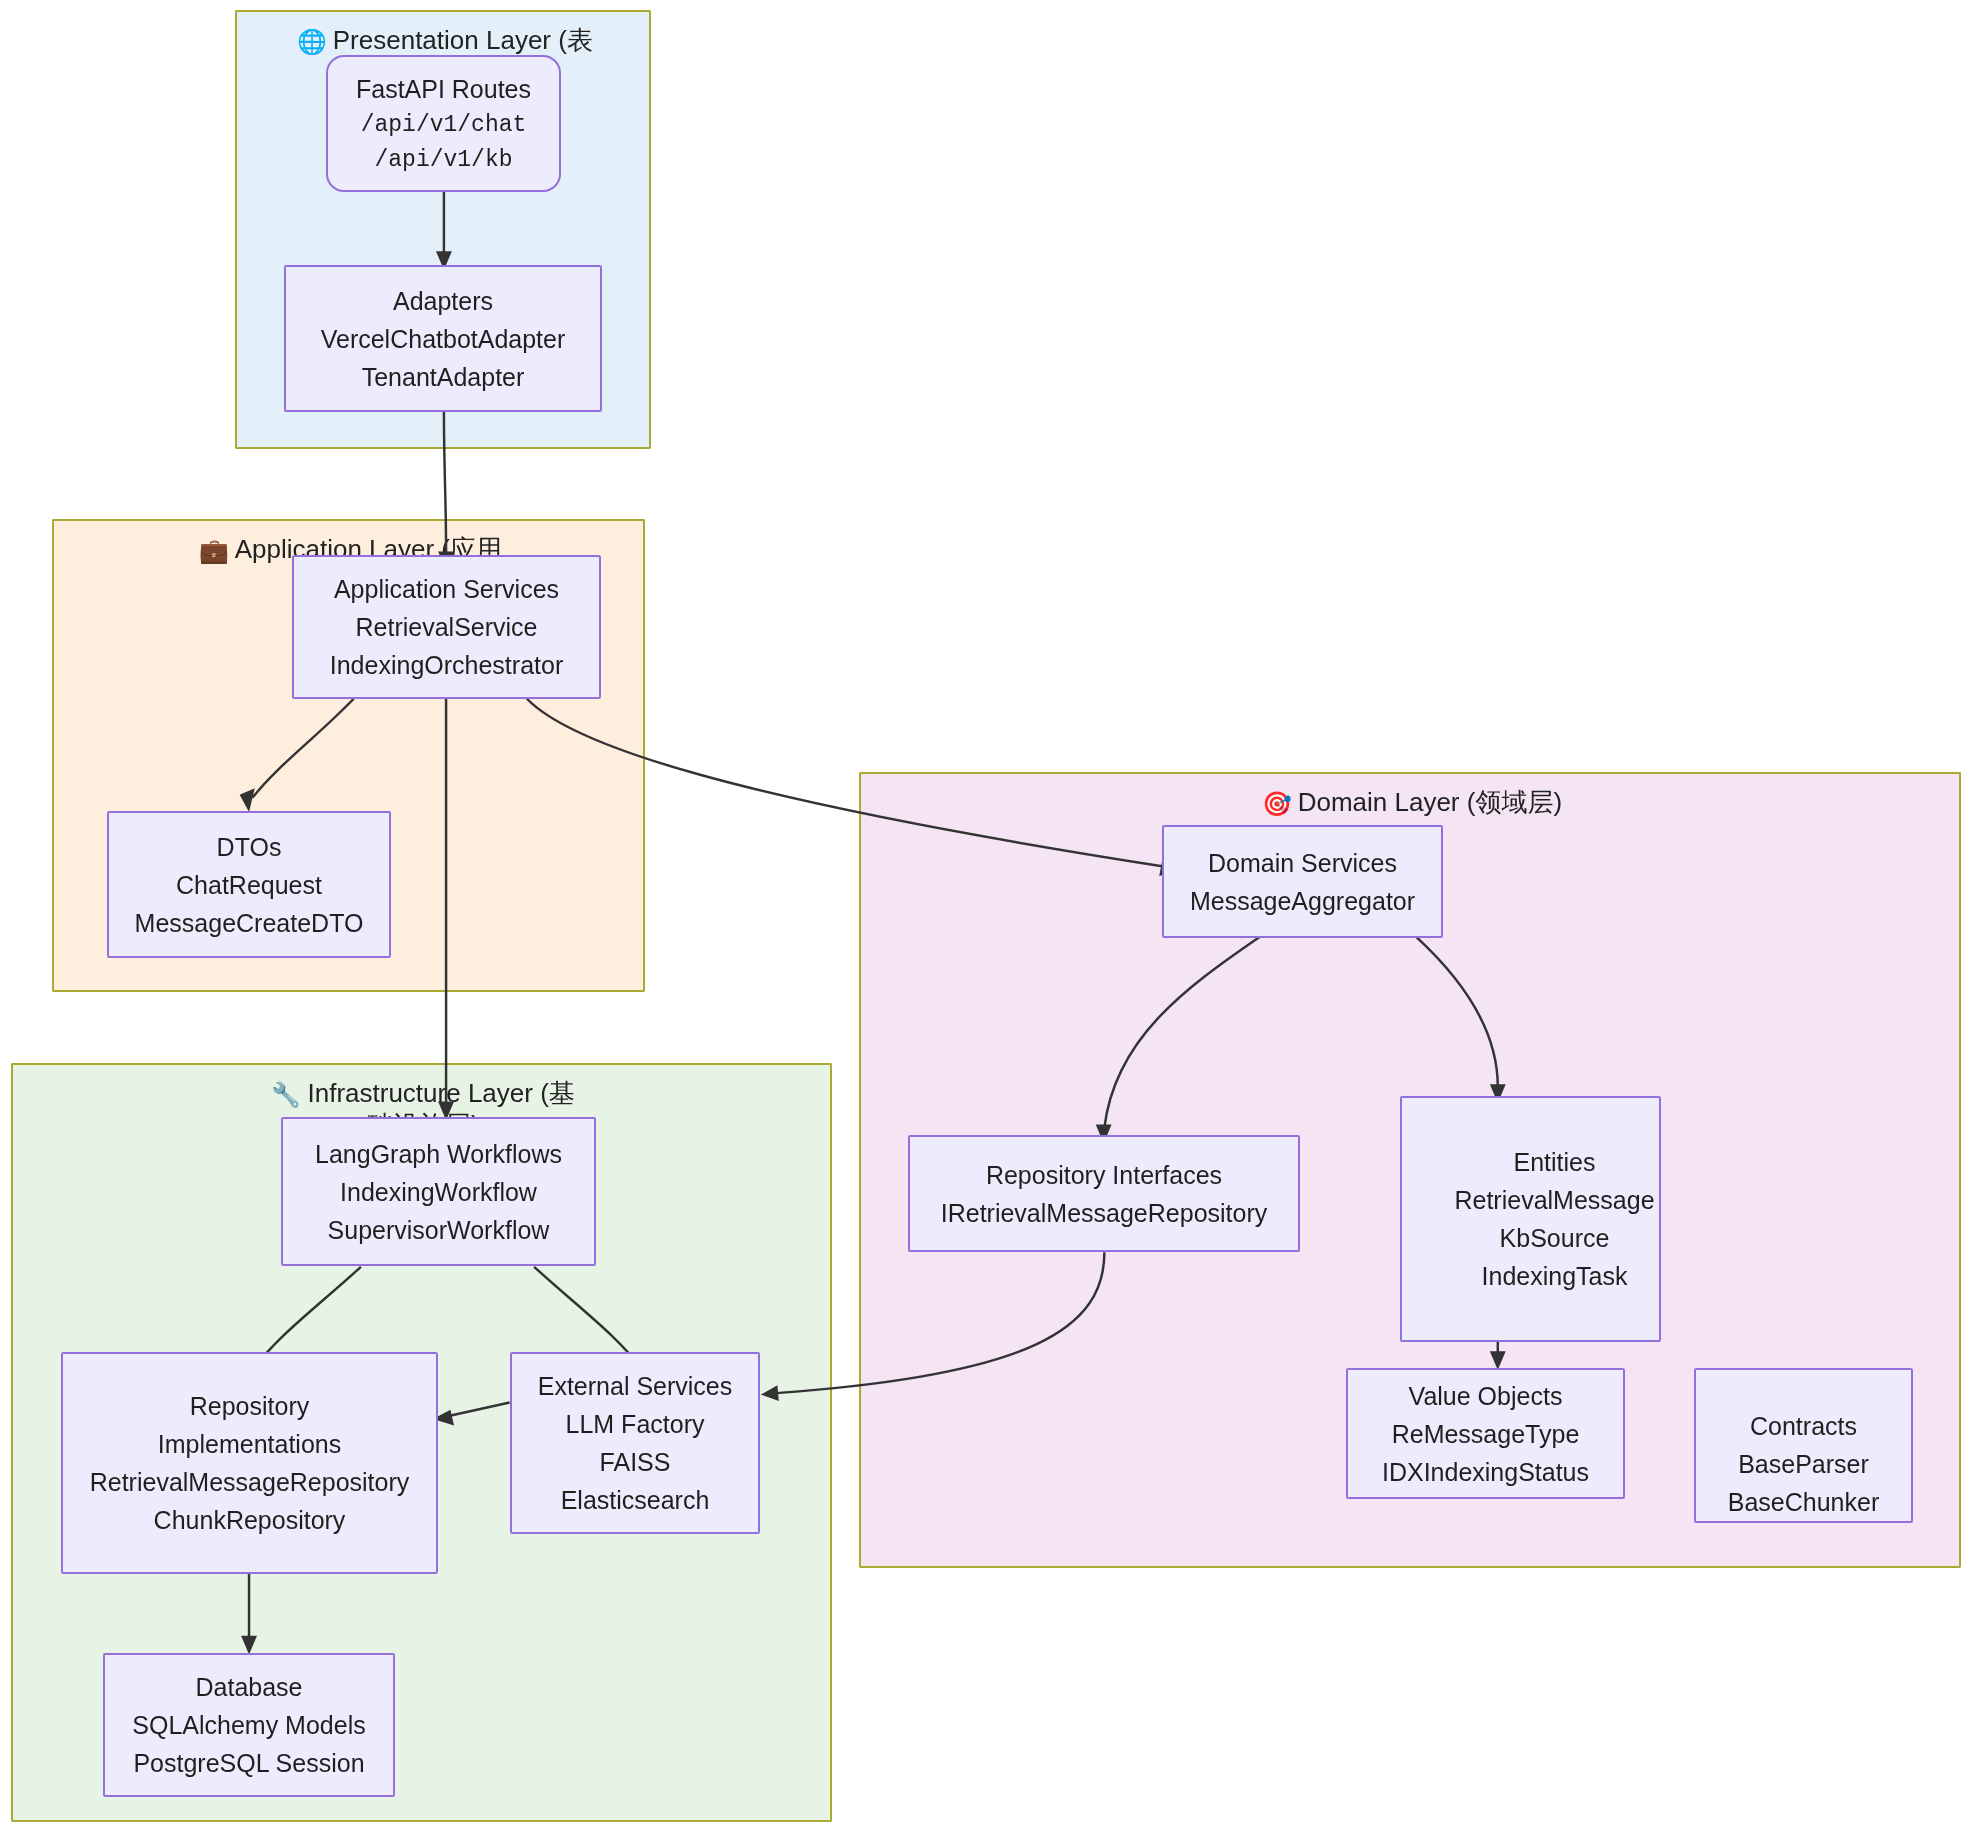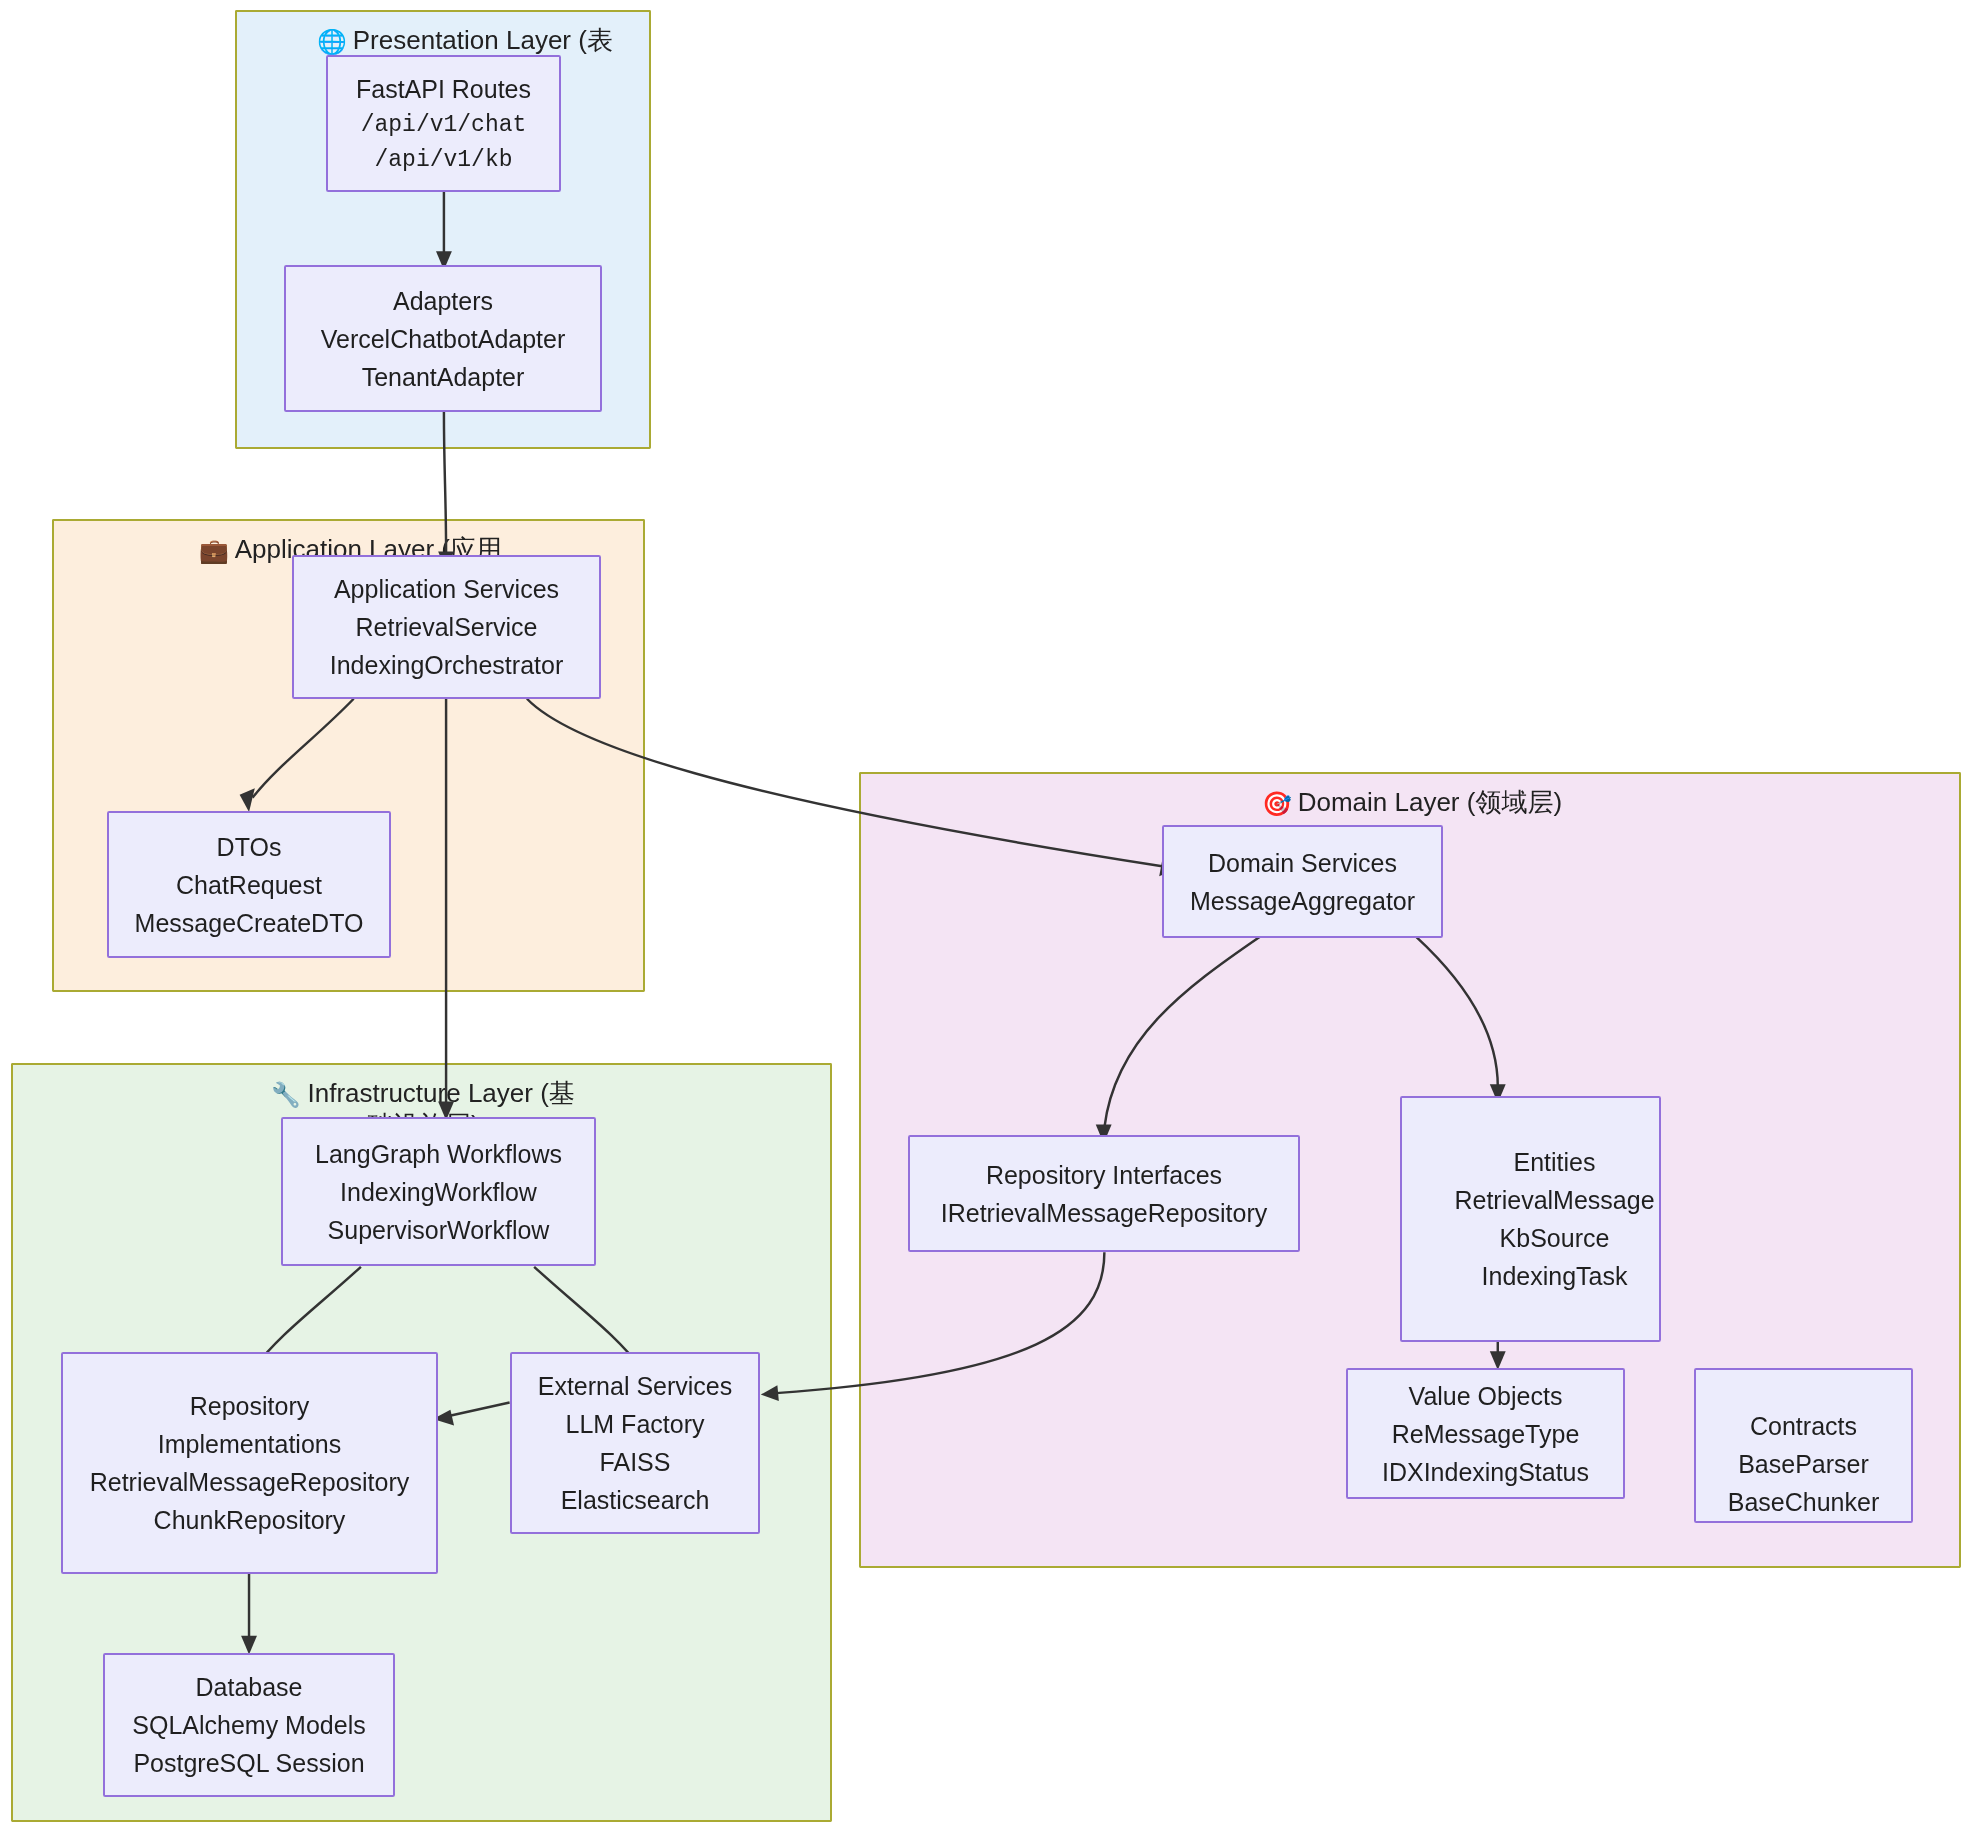--- a/index.html
+++ b/index.html
@@ -86,21 +86,21 @@
   }
   #edges path { fill: none; stroke: #333333; stroke-width: 3.4; }
   #edges .arrowhead { fill: #333333; stroke: none; }
 </style>
 </head>
 <body>
 
 <div id="canvas">
 
   <div class="layer" id="layer-presentation" style="left:235px; top:10px; width:416px; height:439px;">
-    <div class="title-clip" style="width:416px;margin-left:20px;">
+    <div class="title-clip" style="width:416px;">
       <div class="layer-title">
         <span class="emoji">🌐</span><span>Presentation Layer (表</span>
       </div>
     </div>
   </div>
 
   <div class="layer" id="layer-application" style="left:52px; top:519px; width:593px; height:473px;">
     <div class="title-clip" style="width:593px;">
       <div class="layer-title">
         <span class="emoji">💼</span><span>Application Layer (应用</span>
@@ -160,21 +160,21 @@
     <path d="M 740,1755 C 800,1810 855,1850 890,1898"></path>
     <polygon class="arrowhead" points="896,1918 888,1885 909,1894"></polygon>
 
     <path d="M 706,1943 L 620,1962"></path>
     <polygon class="arrowhead" points="600,1966 624,1953 629,1975"></polygon>
 
     <path d="M 345,2125 L 345,2270"></path>
     <polygon class="arrowhead" points="345,2292 334,2266 356,2266"></polygon>
   </svg>
 
-  <div class="node" style="left:326px; top:55px; width:235px; height:137px;">
+  <div class="node" style="left:326px; top:55px; width:235px; height:137px;border-radius:18px;">
     <span class="ln">FastAPI Routes</span>
     <span class="ln mono">/api/v1/chat</span>
     <span class="ln mono">/api/v1/kb</span>
   </div>
 
   <div class="node" style="left:284px; top:265px; width:318px; height:147px;">
     <span class="ln">Adapters</span>
     <span class="ln">VercelChatbotAdapter</span>
     <span class="ln">TenantAdapter</span>
   </div>

